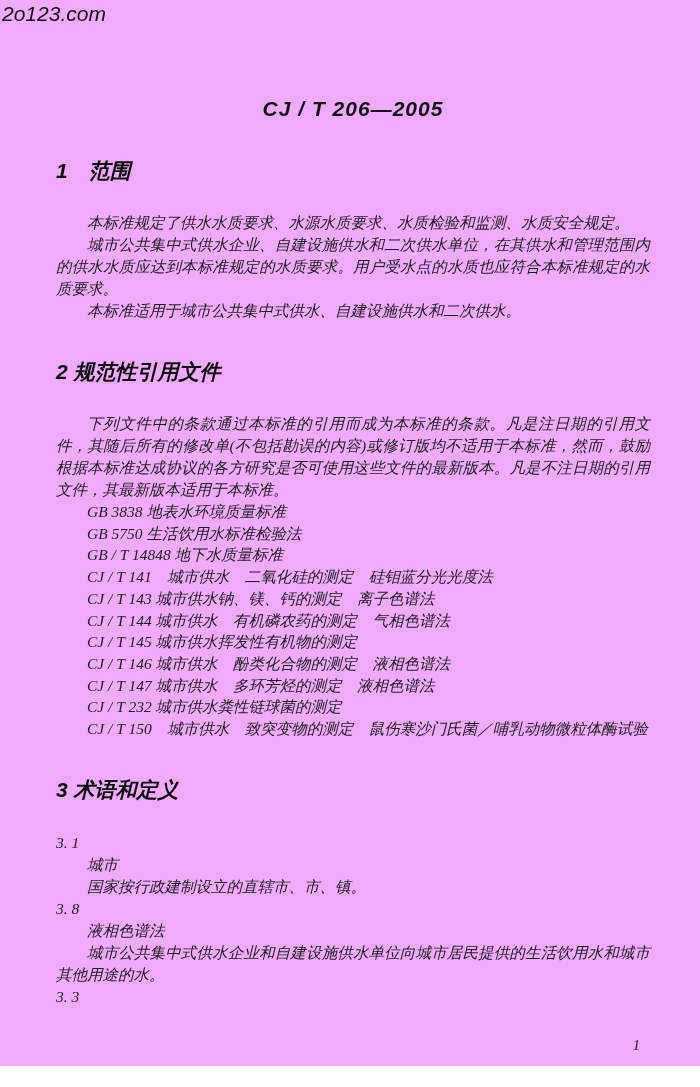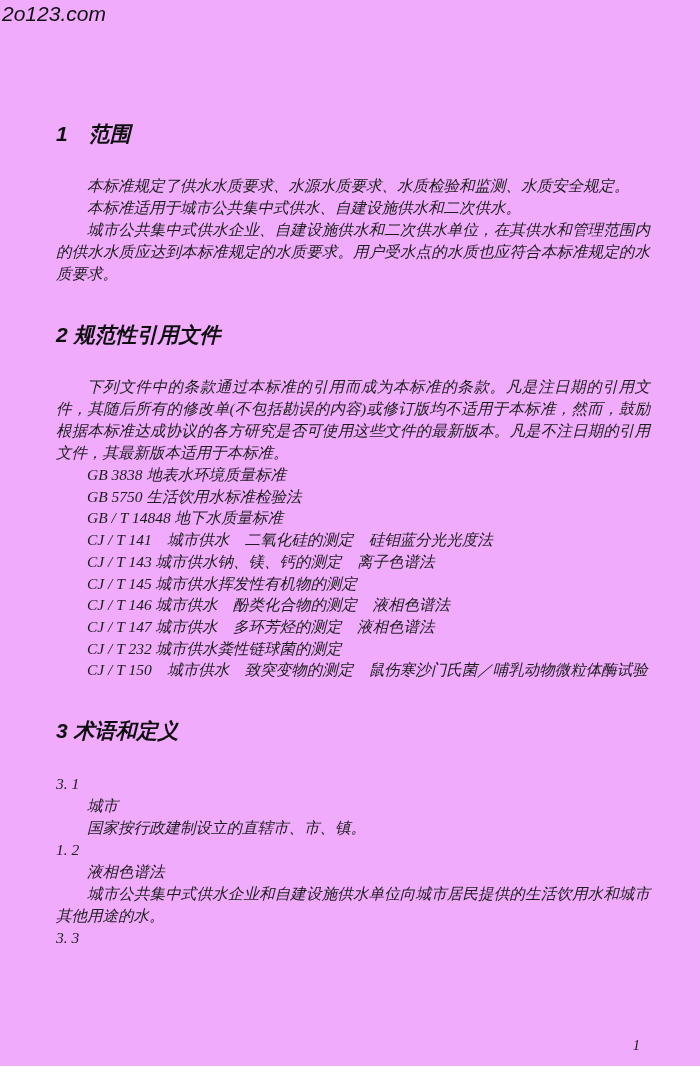--- a/index.html
+++ b/index.html
@@ -57,54 +57,56 @@
 </style>
 </head>
 <body>
 
 <div class="page">
 
   <div class="watermark">2o123.com</div>
 
   <div class="content">
 
+    <div class="std-no">CJ / T 206—2005</div>
 
     <h2 class="sec-heading">1　范围</h2>
     <div class="para-group">
       <p class="body-para">本标准规定了供水水质要求、水源水质要求、水质检验和监测、水质安全规定。</p>
+      <p class="body-para">城市公共集中式供水企业、自建设施供水和二次供水单位，在其供水和管理范围内的供水水质应达到本标准规定的水质要求。用户受水点的水质也应符合本标准规定的水质要求。</p>
       <p class="body-para">本标准适用于城市公共集中式供水、自建设施供水和二次供水。</p>
-      <p class="body-para">城市公共集中式供水企业、自建设施供水和二次供水单位，在其供水和管理范围内的供水水质应达到本标准规定的水质要求。用户受水点的水质也应符合本标准规定的水质要求。</p>
     </div>
 
     <h2 class="sec-heading">2 规范性引用文件</h2>
     <div class="para-group">
       <p class="body-para">下列文件中的条款通过本标准的引用而成为本标准的条款。凡是注日期的引用文件，其随后所有的修改单(不包括勘误的内容)或修订版均不适用于本标准，然而，鼓励根据本标准达成协议的各方研究是否可使用这些文件的最新版本。凡是不注日期的引用文件，其最新版本适用于本标准。</p>
     </div>
     <ul class="refs">
       <li>GB 3838 地表水环境质量标准</li>
       <li>GB 5750 生活饮用水标准检验法</li>
       <li>GB / T 14848 地下水质量标准</li>
       <li>CJ / T 141　城市供水　二氧化硅的测定　硅钼蓝分光光度法</li>
       <li>CJ / T 143 城市供水钠、镁、钙的测定　离子色谱法</li>
+      <li>CJ / T 144 城市供水　有机磷农药的测定　气相色谱法</li>
       <li>CJ / T 145 城市供水挥发性有机物的测定</li>
       <li>CJ / T 146 城市供水　酚类化合物的测定　液相色谱法</li>
       <li>CJ / T 147 城市供水　多环芳烃的测定　液相色谱法</li>
       <li>CJ / T 232 城市供水粪性链球菌的测定</li>
       <li>CJ / T 150　城市供水　致突变物的测定　鼠伤寒沙门氏菌／哺乳动物微粒体酶试验</li>
     </ul>
 
     <h2 class="sec-heading">3 术语和定义</h2>
     <div class="terms">
       <div class="term">
         <div class="term-no">3. 1</div>
         <div class="term-name">城市</div>
         <p class="term-def">国家按行政建制设立的直辖市、市、镇。</p>
       </div>
       <div class="term">
-        <div class="term-no">1. 2</div>
+        <div class="term-no">3. 8</div>
         <div class="term-name">液相色谱法</div>
         <p class="term-def">城市公共集中式供水企业和自建设施供水单位向城市居民提供的生活饮用水和城市其他用途的水。</p>
       </div>
       <div class="term">
         <div class="term-no">3. 3</div>
       </div>
     </div>
 
   </div>
 

